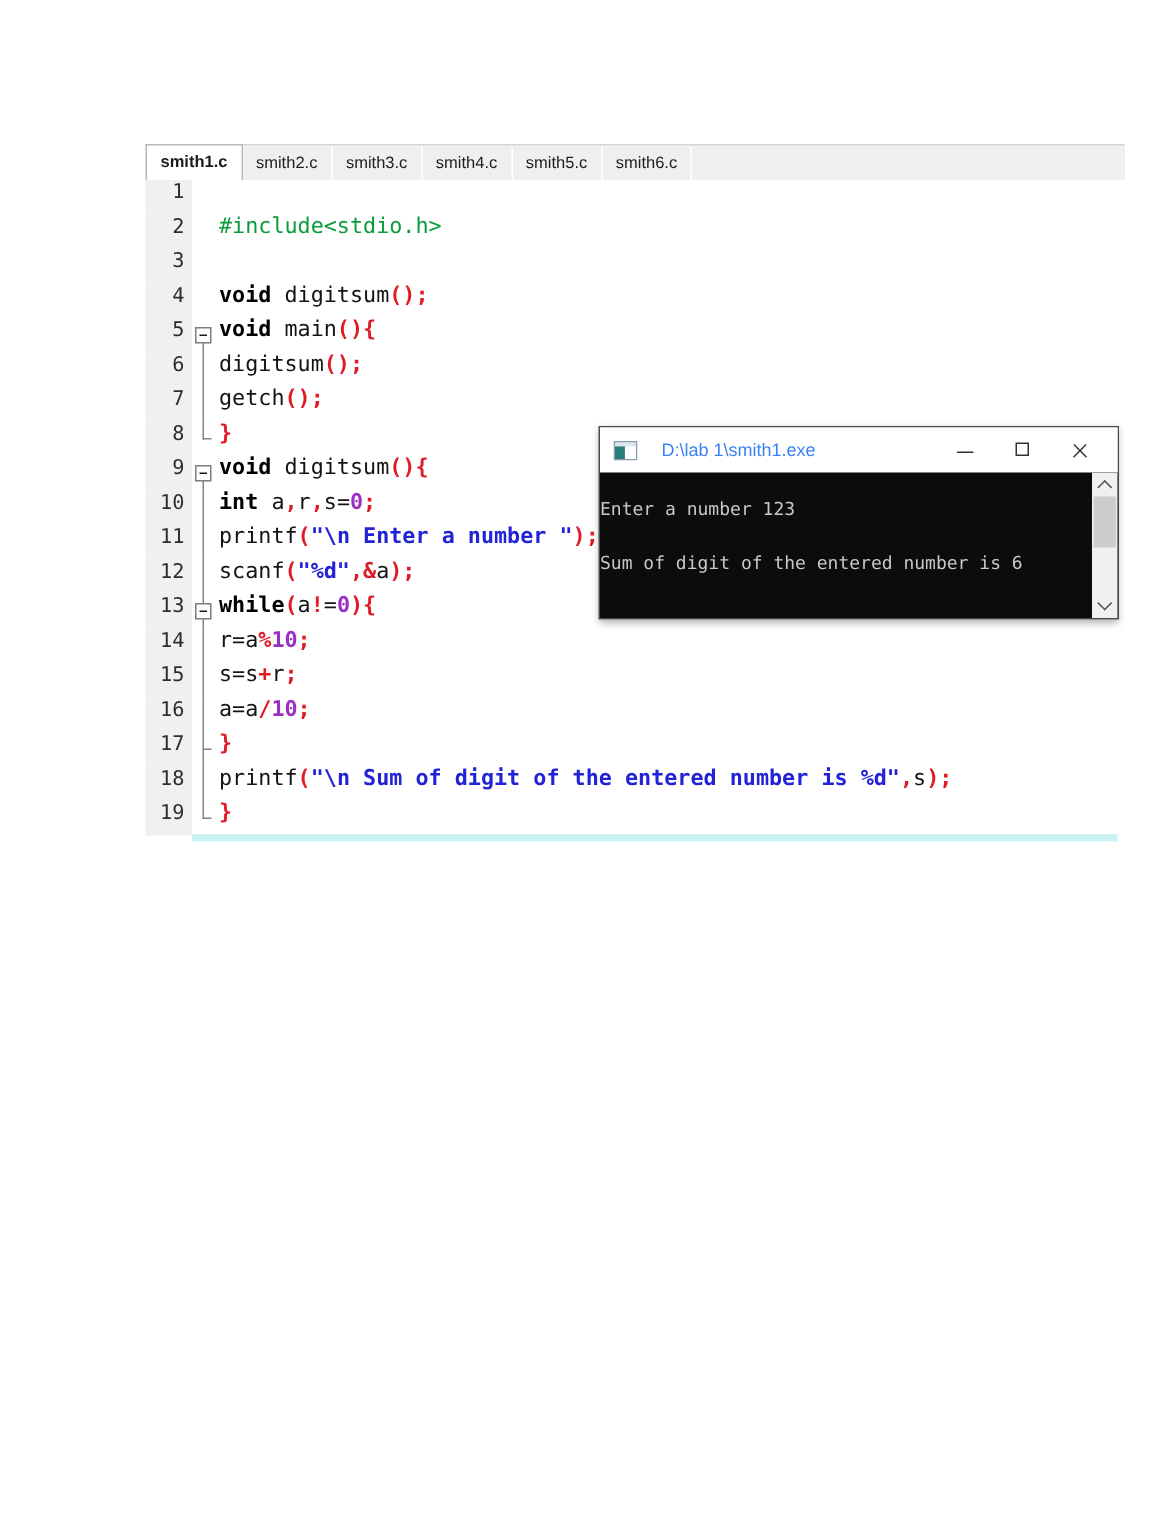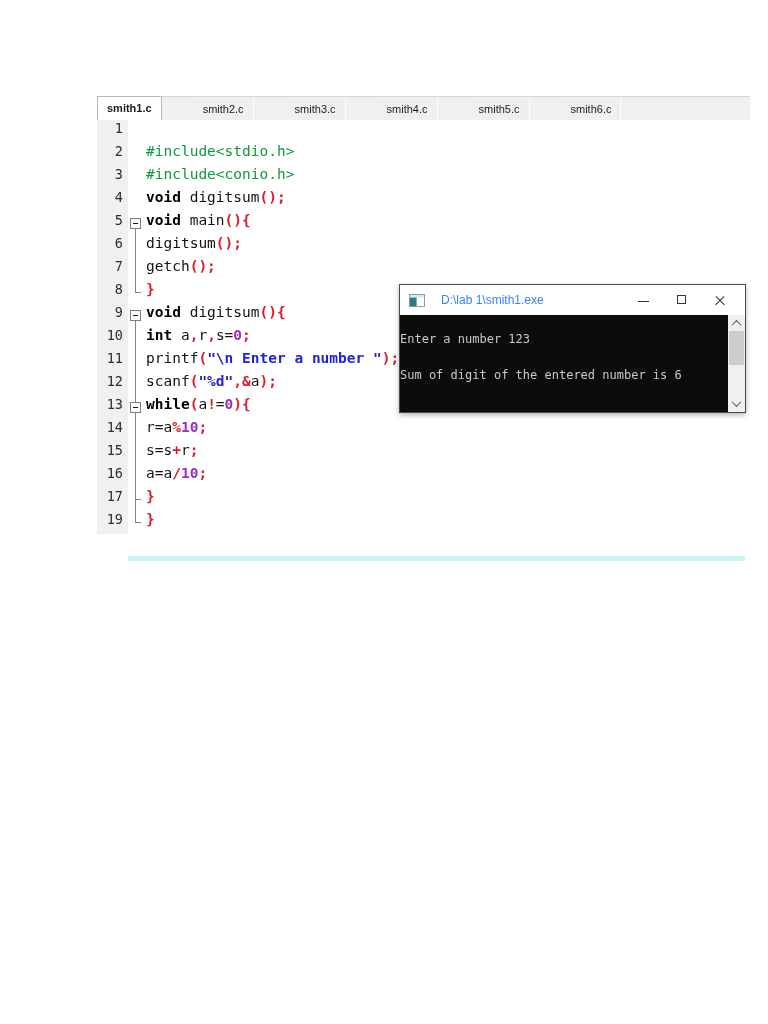--- a/index.html
+++ b/index.html
@@ -3,21 +3,21 @@
 <meta charset="utf-8">
 <style>
   html,body{margin:0;padding:0;background:#ffffff;}
   body{width:768px;height:1024px;position:relative;overflow:hidden;
        font-family:"Liberation Sans", sans-serif;}
   .stage{position:absolute;left:0;top:0;width:768px;height:1024px;}
 
   
   .editor{position:absolute;left:97px;top:96px;width:653px;height:470px;background:#fff;}
   .tabbar{position:relative;height:23px;background:#f0f0f0;border-top:1px solid #d6d6d6;
-          display:flex;align-items:flex-end;gap:32px;}
+          display:flex;align-items:flex-end;}
   .tab{height:22px;line-height:22px;padding:0 9px;font-size:11px;color:#1c1c1c;
        background:#efefef;border-right:1px solid #ffffff;cursor:default;white-space:nowrap;}
   .tab.active{background:#ffffff;border:1px solid #b9b9b9;border-bottom:none;height:23px;
               line-height:23px;font-weight:bold;}
 
   .code-area{position:relative;}
   .code-row{display:flex;height:23px;line-height:23px;}
   .gutter{flex:0 0 31px;background:var(--gutter-bg,#f0f0f0);text-align:right;
           padding-right:5px;box-sizing:border-box;
           font:13.5px "DejaVu Sans Mono", monospace;color:#2d2d2d;}
@@ -94,21 +94,20 @@
           <span class="fold"></span>
         </div>
         <div class="code-row">
           <span class="gutter">2</span>
           <span class="fold"></span>
           <span class="code-text"><span class="tok tok-include">#include&lt;stdio.h&gt;</span></span>
         </div>
         <div class="code-row">
           <span class="gutter">3</span>
           <span class="fold"></span>
-          <span class="code-text"><span class="tok tok-include">#include&lt;conio.h&gt;</span></span>
         </div>
         <div class="code-row">
           <span class="gutter">4</span>
           <span class="fold"></span>
           <span class="code-text"><span class="tok tok-kw">void</span><span class="tok tok-plain"> digitsum</span><span class="tok tok-red">();</span></span>
         </div>
         <div class="code-row">
           <span class="gutter">5</span>
           <span class="fold">
             <i class="bx"></i>
@@ -197,20 +196,27 @@
           </span>
           <span class="code-text"><span class="tok tok-plain">a=a</span><span class="tok tok-red">/</span><span class="tok tok-num">10</span><span class="tok tok-red">;</span></span>
         </div>
         <div class="code-row">
           <span class="gutter">17</span>
           <span class="fold">
             <i class="v" style="top: 0px; height: 23px;"></i>
             <i class="h"></i>
           </span>
           <span class="code-text"><span class="tok tok-red">}</span></span>
+        </div>
+        <div class="code-row">
+          <span class="gutter">18</span>
+          <span class="fold">
+            <i class="v" style="top: 0px; height: 23px;"></i>
+          </span>
+          <span class="code-text"><span class="tok tok-plain">printf</span><span class="tok tok-red">(</span><span class="tok tok-str">"\n Sum of digit of the entered number is %d"</span><span class="tok tok-red">,</span><span class="tok tok-plain">s</span><span class="tok tok-red">);</span></span>
         </div>
         <div class="code-row">
           <span class="gutter">19</span>
           <span class="fold">
             <i class="v" style="top: 0px; height: 12px;"></i>
             <i class="h"></i>
           </span>
           <span class="code-text"><span class="tok tok-red">}</span></span>
         </div>
       </div>

